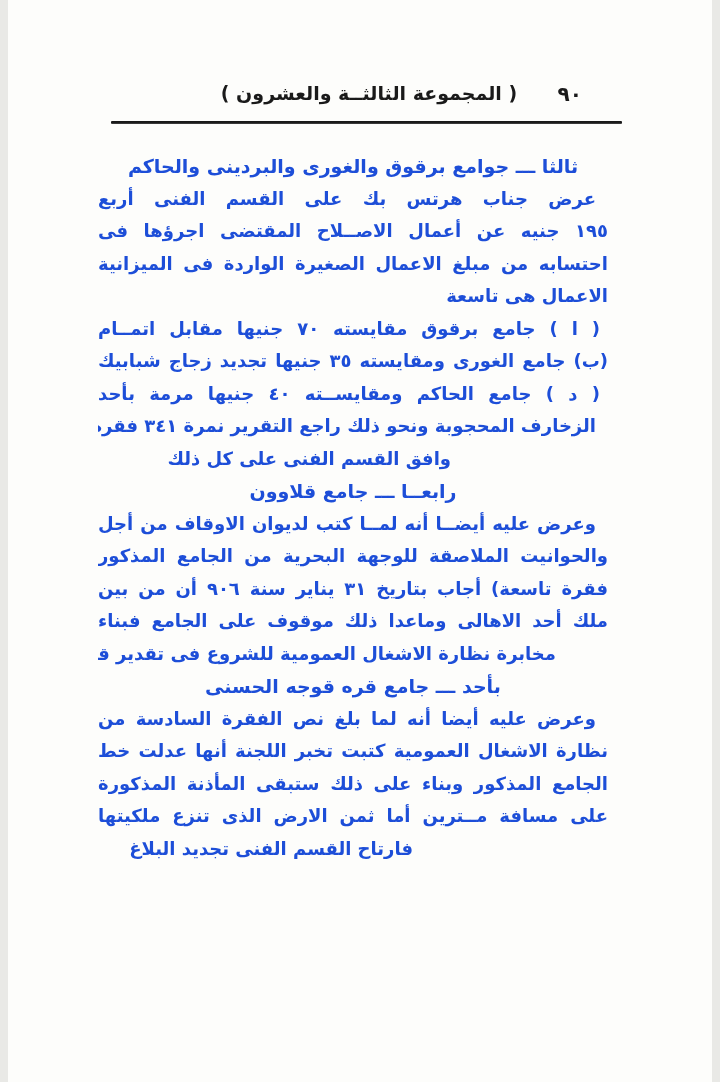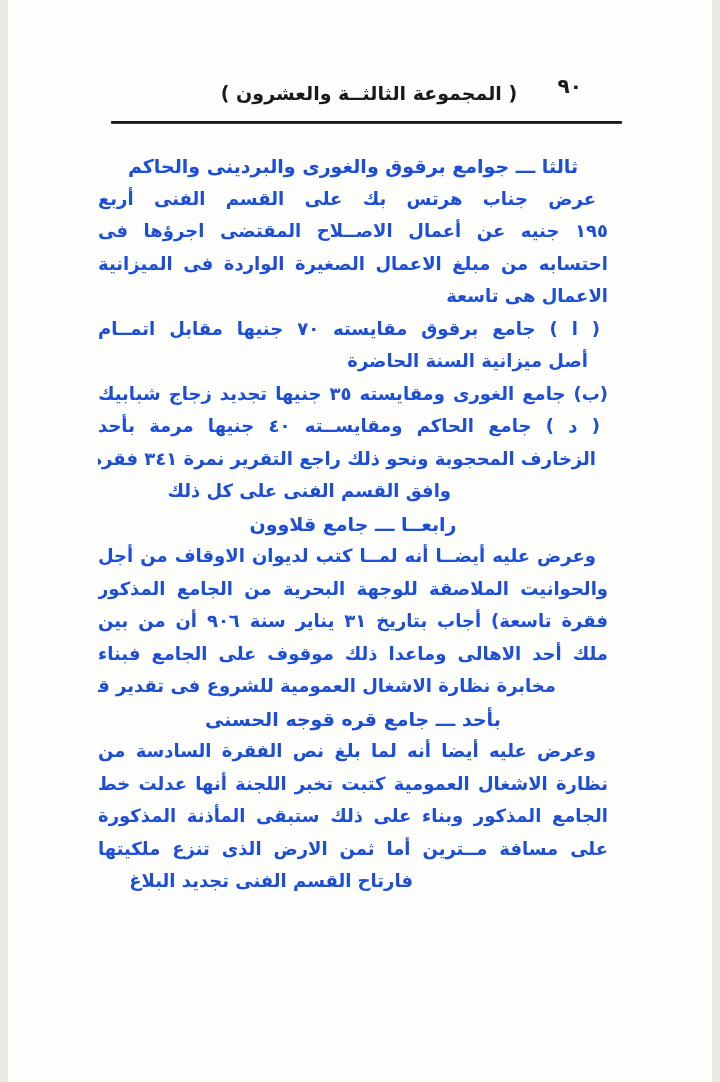--- a/index.html
+++ b/index.html
@@ -26,21 +26,21 @@
     width: 510px;
     text-align: center;
     font-size: 19px;
     font-weight: 700;
     line-height: 26px;
     direction: rtl;
     white-space: nowrap;
   }
   .hdr-pagenum {
     position: absolute;
-    top: 74px;
+    top: 82px;
     right: 130px;
     font-size: 20px;
     font-weight: 700;
     line-height: 24px;
   }
   .hdr-rule {
     position: absolute;
     top: 121px;
     left: 103px;
     width: 511px;
@@ -94,21 +94,20 @@
   <div class="hdr-rule"></div>
 
   <div class="textblock">
 
     <div class="line heading">ثالثا ـــ جوامع برقوق والغورى والبردينى والحاكم</div>
     <div class="line full pr12">عرض جناب هرتس بك على القسم الفنى أربع مقايســات يبلغ مجموعها</div>
     <div class="line full">١٩٥ جنيه عن أعمال الاصــلاح المقتضى اجرؤها فى الجوامع المذكورة وطلب</div>
     <div class="line full">احتسابه من مبلغ الاعمال الصغيرة الواردة فى الميزانية عن السنة الجارية وهذه</div>
     <div class="line right">الاعمال هى تاسعة</div>
     <div class="line full pr8">( ا ) جامع برقوق مقايسته ٧٠ جنيها مقابل اتمــام الاعمال الجارية به من</div>
-    <div class="line right pr20">أصل ميزانية السنة الحاضرة</div>
     <div class="line full">(ب) جامع الغورى ومقايسته ٣٥ جنيها تجديد زجاج شبابيك ومرمات أخرى</div>
     <div class="line full pr8">( د ) جامع الحاكم ومقايســته ٤٠ جنيها مرمة بأحد الجدران وكشف</div>
     <div class="line right pr12">الزخارف المحجوبة ونحو ذلك راجع التقرير نمرة ٣٤١ فقرة تاسعة</div>
     <div class="line right pr157">وافق القسم الفنى على كل ذلك</div>
 
     <div class="line heading">رابعــا ـــ جامع قلاوون</div>
     <div class="line full pr12">وعرض عليه أيضــا أنه لمــا كتب لديوان الاوقاف من أجل ازالة الخربة</div>
     <div class="line full">والحوانيت الملاصقة للوجهة البحرية من الجامع المذكور (راجع التقرير نمرة ٣٣٥</div>
     <div class="line full">فقرة تاسعة) أجاب بتاريخ ٣١ يناير سنة ٩٠٦ أن من بين تلك الحوانيت أربعة</div>
     <div class="line full">ملك أحد الاهالى وماعدا ذلك موقوف على الجامع فبناء عليه يطلب القسم الفنى</div>

